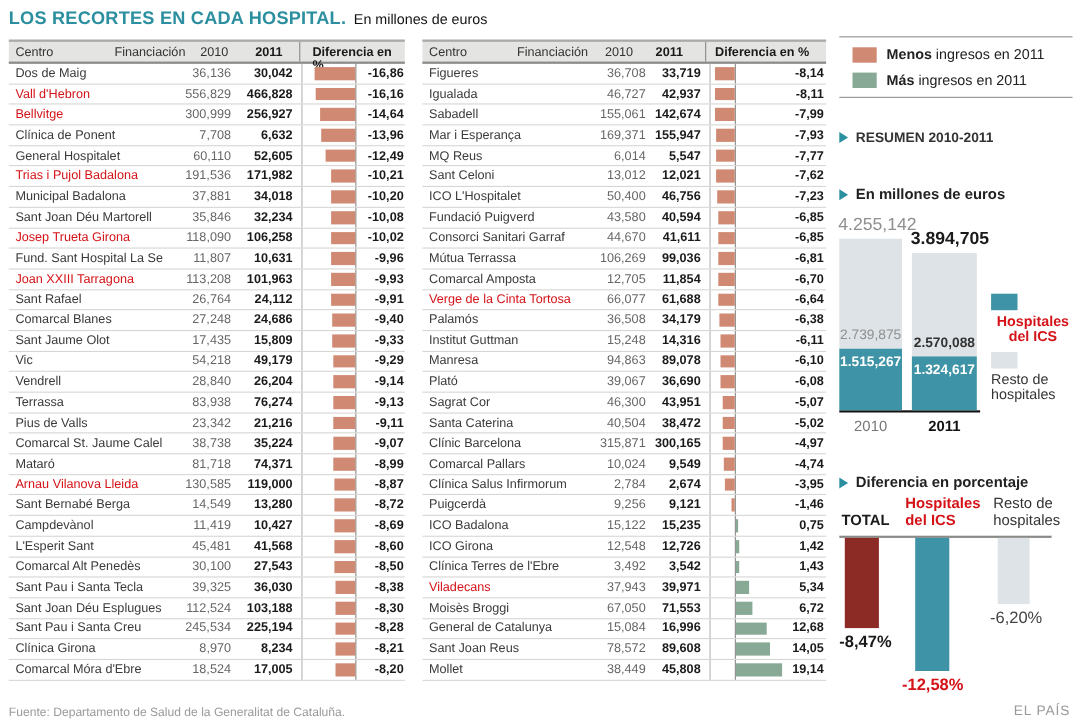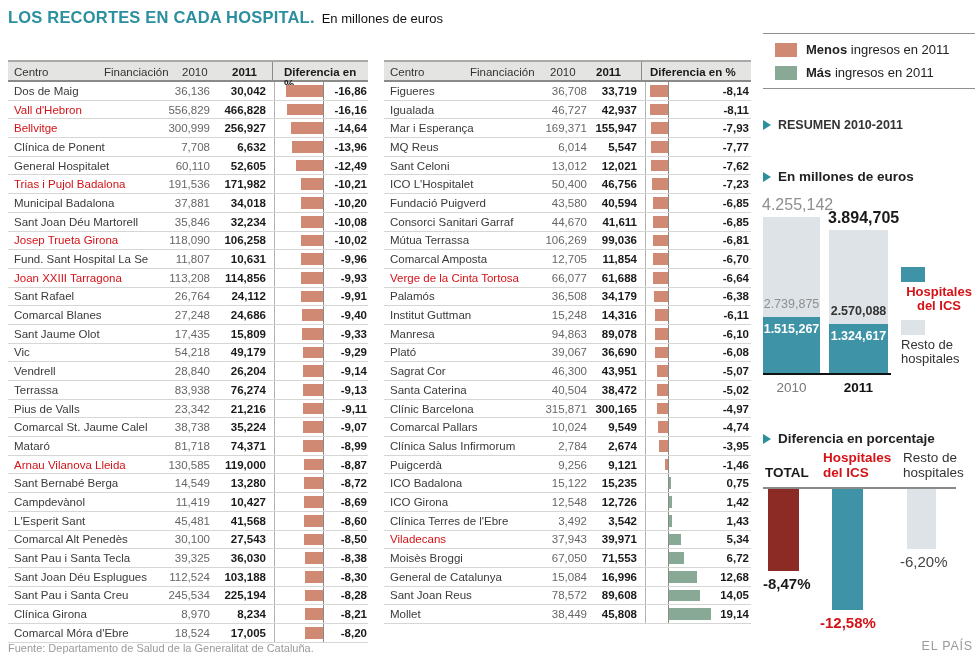--- a/index.html
+++ b/index.html
@@ -11,21 +11,21 @@
   .titlebar { position:absolute; left:8px; top:8px; white-space:nowrap; }
   .main-title { font-size:16.5px; font-weight:bold; color:#2b8f9f; letter-spacing:.2px; }
   .sub-title { font-size:13px; color:#111; margin-left:7px; }
 
   
   .tbl { position:absolute; top:36px; }
   .tbl-left { left:8px; width:360px; }
   .tbl-right { left:384px; width:367px; }
   .thead { position:relative; height:22px; background:#e4e4e2;
     border-top:2px solid #a9a9a7; border-bottom:2px solid #8a8a88;
-    font-size:11.5px; color:#333;margin-top:24px; }
+    font-size:11.5px; color:#333; }
   .thead span { position:absolute; top:4px; }
   .h-bold { font-weight:bold; color:#1a1a1a; }
   .tbl-left .h-centro{left:6px} .tbl-left .h-fin{left:96px} .tbl-left .h-2010{left:174px}
   .tbl-left .h-2011{left:224px} .tbl-left .h-diff{left:276px}
   .tbl-right .h-centro{left:6px} .tbl-right .h-fin{left:86px} .tbl-right .h-2010{left:166px}
   .tbl-right .h-2011{left:212px} .tbl-right .h-diff{left:266px}
   .thead .sep { position:absolute; top:0; bottom:0; width:1px; background:#8a8a88; }
   .tbl-left .sep { left:264px; } .tbl-right .sep { left:257px; }
 
   .row { display:flex; align-items:center; height:18.7px; border-bottom:1px solid #d6d6d4;
@@ -230,21 +230,21 @@
           <div class="c-neg">
             <div class="bar neg" style="width: 21.912px; background: rgb(208, 138, 116);"></div>
           </div>
           <div class="c-pct">
             <div class="pct-text">-9,96</div>
           </div>
         </div>
         <div class="row">
           <div class="c-name red">Joan XXIII Tarragona</div>
           <div class="c-2010">113,208</div>
-          <div class="c-2011">114,856</div>
+          <div class="c-2011">101,963</div>
           <div class="c-neg">
             <div class="bar neg" style="width: 21.846px; background: rgb(208, 138, 116);"></div>
           </div>
           <div class="c-pct">
             <div class="pct-text">-9,93</div>
           </div>
         </div>
         <div class="row">
           <div class="c-name">Sant Rafael</div>
           <div class="c-2010">26,764</div>
@@ -480,20 +480,31 @@
         </div>
         <div class="row">
           <div class="c-name">Igualada</div>
           <div class="c-2010">46,727</div>
           <div class="c-2011">42,937</div>
           <div class="c-neg">
             <div class="bar neg" style="width: 17.842px; background: rgb(208, 138, 116);"></div>
           </div>
           <div class="c-pct">
             <div class="pct-text">-8,11</div>
+          </div>
+        </div>
+        <div class="row">
+          <div class="c-name">Sabadell</div>
+          <div class="c-2010">155,061</div>
+          <div class="c-2011">142,674</div>
+          <div class="c-neg">
+            <div class="bar neg" style="width: 17.578px; background: rgb(208, 138, 116);"></div>
+          </div>
+          <div class="c-pct">
+            <div class="pct-text">-7,99</div>
           </div>
         </div>
         <div class="row">
           <div class="c-name">Mar i Esperança</div>
           <div class="c-2010">169,371</div>
           <div class="c-2011">155,947</div>
           <div class="c-neg">
             <div class="bar neg" style="width: 17.446px; background: rgb(208, 138, 116);"></div>
           </div>
           <div class="c-pct">

